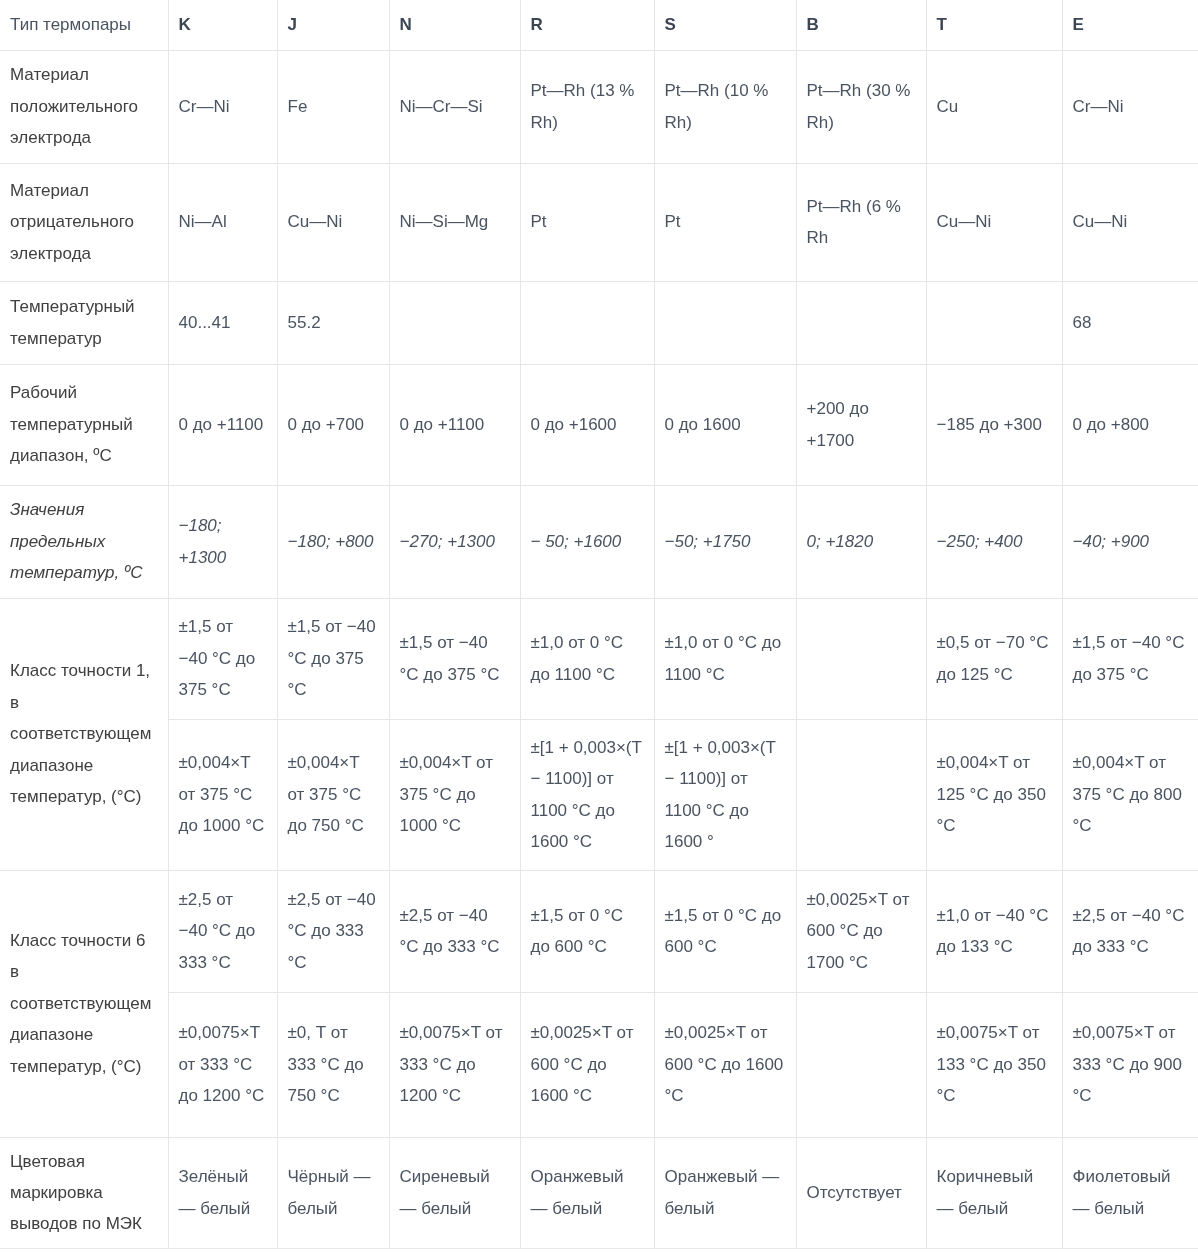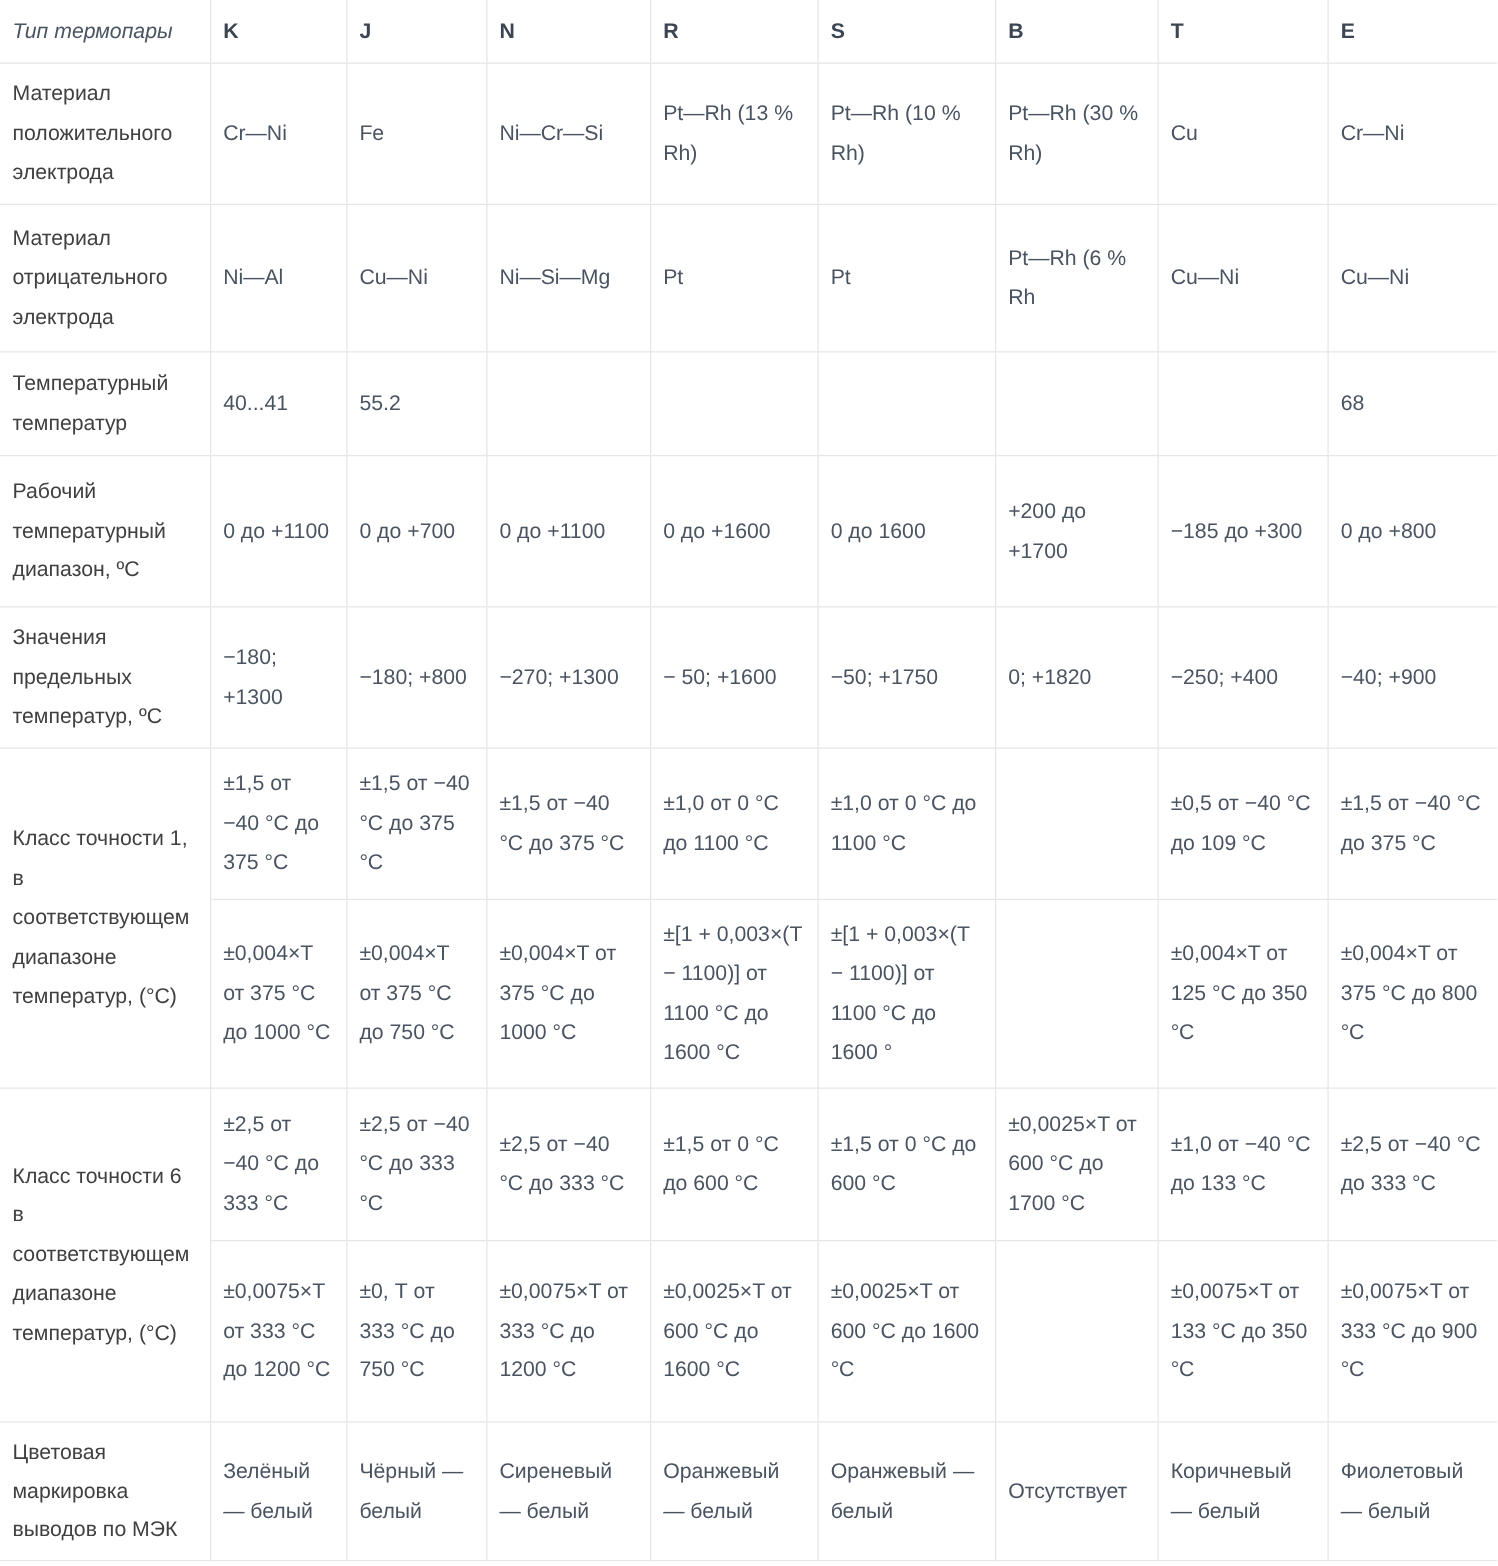--- a/index.html
+++ b/index.html
@@ -32,35 +32,34 @@
   
   .thermo-table tr > *:first-child { border-left: 0; }
   .thermo-table tr > *:last-child  { border-right: 0; }
   .thermo-table thead th { border-top: 0; }
 
   .thermo-table thead th.type-col {
     font-weight: 700;
     color: #3c4552;
   }
   .thermo-table thead th.corner {
-    font-style: italic;
     font-weight: 400;
     color: #4a5461;
   }
   .row-label {
     font-weight: 400;
     color: #404040;
   }
   
   tr.r-head   { height: 50px;  }
   tr.r-pos    { height: 113px; }
   tr.r-neg    { height: 118px; }
   tr.r-coef   { height: 83px;  }
   tr.r-work   { height: 121px; }
-  tr.r-limit  { height: 113px; }
+  tr.r-limit  { height: 113px; font-style: italic; }
   tr.r-acc1a  { height: 121px; }
   tr.r-acc1b  { height: 151px; }
   tr.r-acc2a  { height: 122px; }
   tr.r-acc2b  { height: 145px; }
   tr.r-color  { height: 110px; padding-left: 32px; }
 </style>
 </head>
 <body>
 
 <table class="thermo-table">
@@ -152,21 +151,21 @@
     </tr>
 
     <tr class="r-acc1a">
       <td class="row-label" rowspan="2">Класс точности 1, в соответствующем диапазоне температур, (°С)</td>
       <td>±1,5 от −40 °C до 375 °C</td>
       <td>±1,5 от −40 °C до 375 °C</td>
       <td>±1,5 от −40 °C до 375 °C</td>
       <td>±1,0 от 0 °C до 1100 °C</td>
       <td>±1,0 от 0 °C до 1100 °C</td>
       <td></td>
-      <td>±0,5 от −40 °C до 109 °C</td>
+      <td>±0,5 от −70 °C до 125 °C</td>
       <td>±1,5 от −40 °C до 375 °C</td>
     </tr>
 
     <tr class="r-acc1b">
       <td>±0,004×T от 375 °C до 1000 °C</td>
       <td>±0,004×T от 375 °C до 750 °C</td>
       <td>±0,004×T от 375 °C до 1000 °C</td>
       <td>±[1 + 0,003×(T − 1100)] от 1100 °C до 1600 °C</td>
       <td>±[1 + 0,003×(T − 1100)] от 1100 °C до 1600 °</td>
       <td></td>

